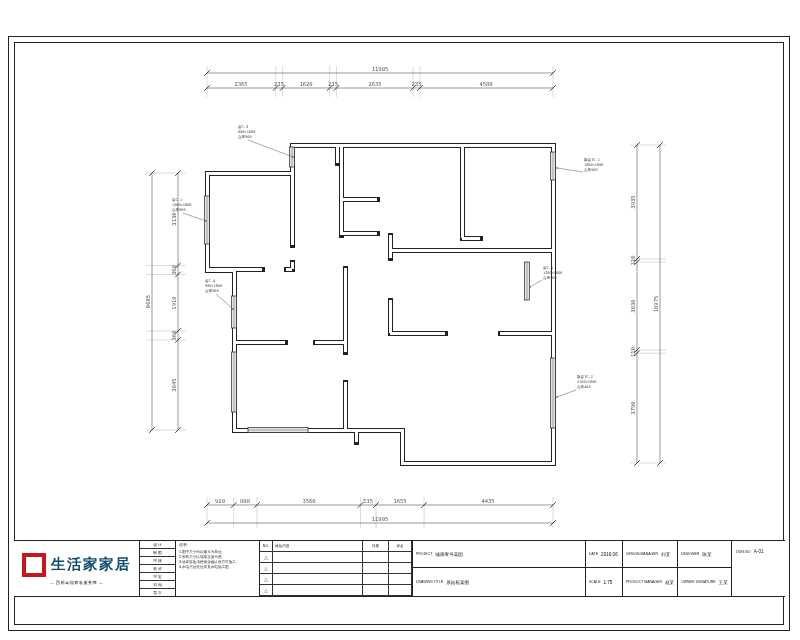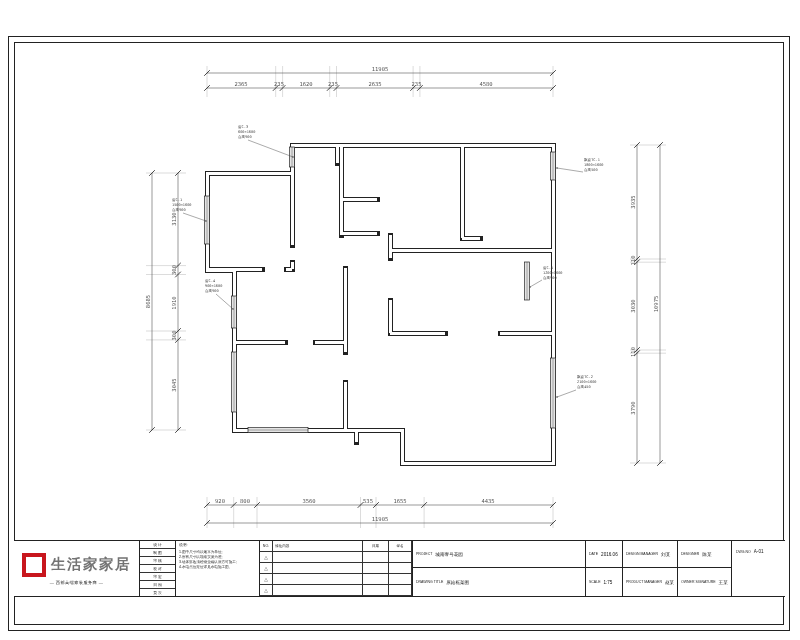--- a/index.html
+++ b/index.html
@@ -10,21 +10,21 @@
   .border-inner{position:absolute;left:14px;top:42px;width:770px;height:583px;
        border:0.8px solid #222;box-sizing:border-box;}
   svg{position:absolute;left:0;top:0;}
   
   .tb{position:absolute;left:14px;top:540px;width:771px;height:57px;box-sizing:border-box;
       border-top:1px solid #222;border-bottom:1px solid #222;background:#fff;}
   .tb-cell{position:absolute;top:0;height:55px;box-sizing:border-box;border-right:1px solid #222;}
   .cell-logo{left:0;width:126px;display:flex;flex-direction:column;align-items:center;justify-content:center;}
   .brand-row{display:flex;align-items:center;}
   .logo-square{width:16px;height:16px;border:4.5px solid #c8161d;margin-right:5px;}
-  .brand-name{font-size:14.5px;font-weight:bold;letter-spacing:1.5px;color:#737373;}
+  .brand-name{font-size:14.5px;font-weight:bold;letter-spacing:1.5px;color:#0c4a6e;}
   .tagline{font-size:4.2px;margin-top:3px;letter-spacing:.4px;color:#222;}
   .cell-crew{left:126px;width:36px;display:flex;flex-direction:column;}
   .crew-row{flex:1;border-bottom:.5px solid #333;font-size:3.8px;display:flex;
             align-items:center;justify-content:center;color:#222;}
   .crew-row:last-child{border-bottom:none;}
   .cell-notes{left:162px;width:84px;padding:2px 3px;font-size:3.6px;line-height:1.45;color:#222;}
   .notes-title{font-size:3.8px;margin-bottom:1px;}
   .cell-rev{left:246px;width:153px;display:grid;grid-template-columns:13px 1fr 26px 23px;
             grid-auto-rows:11px;}
   .rev-c{border-right:.5px solid #333;border-bottom:.5px solid #333;font-size:3.6px;

